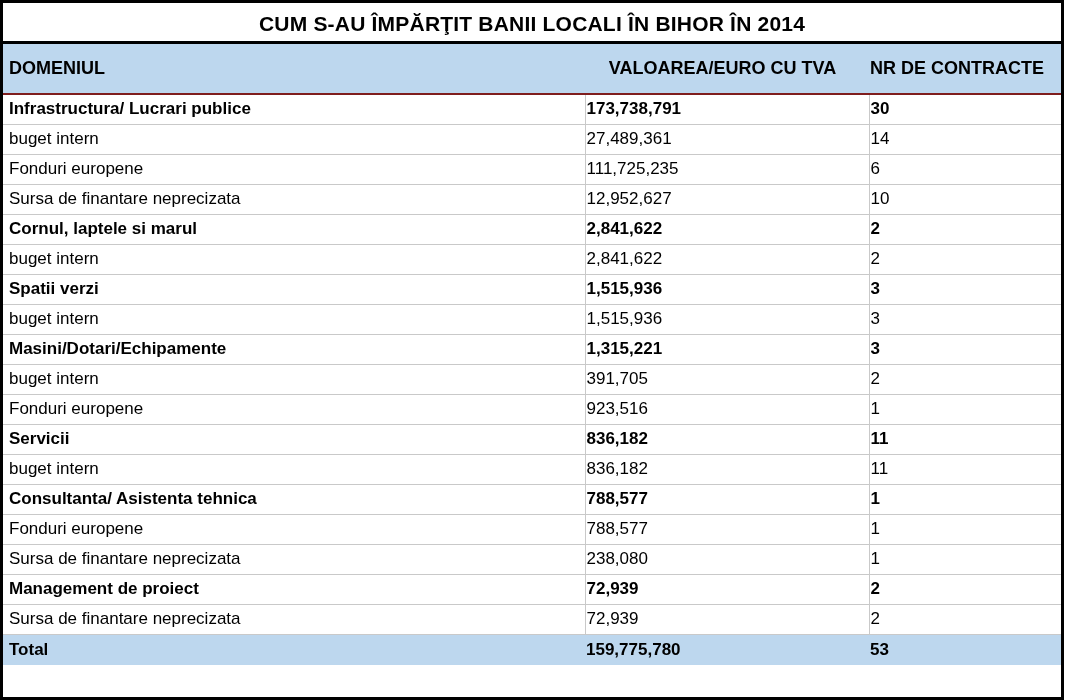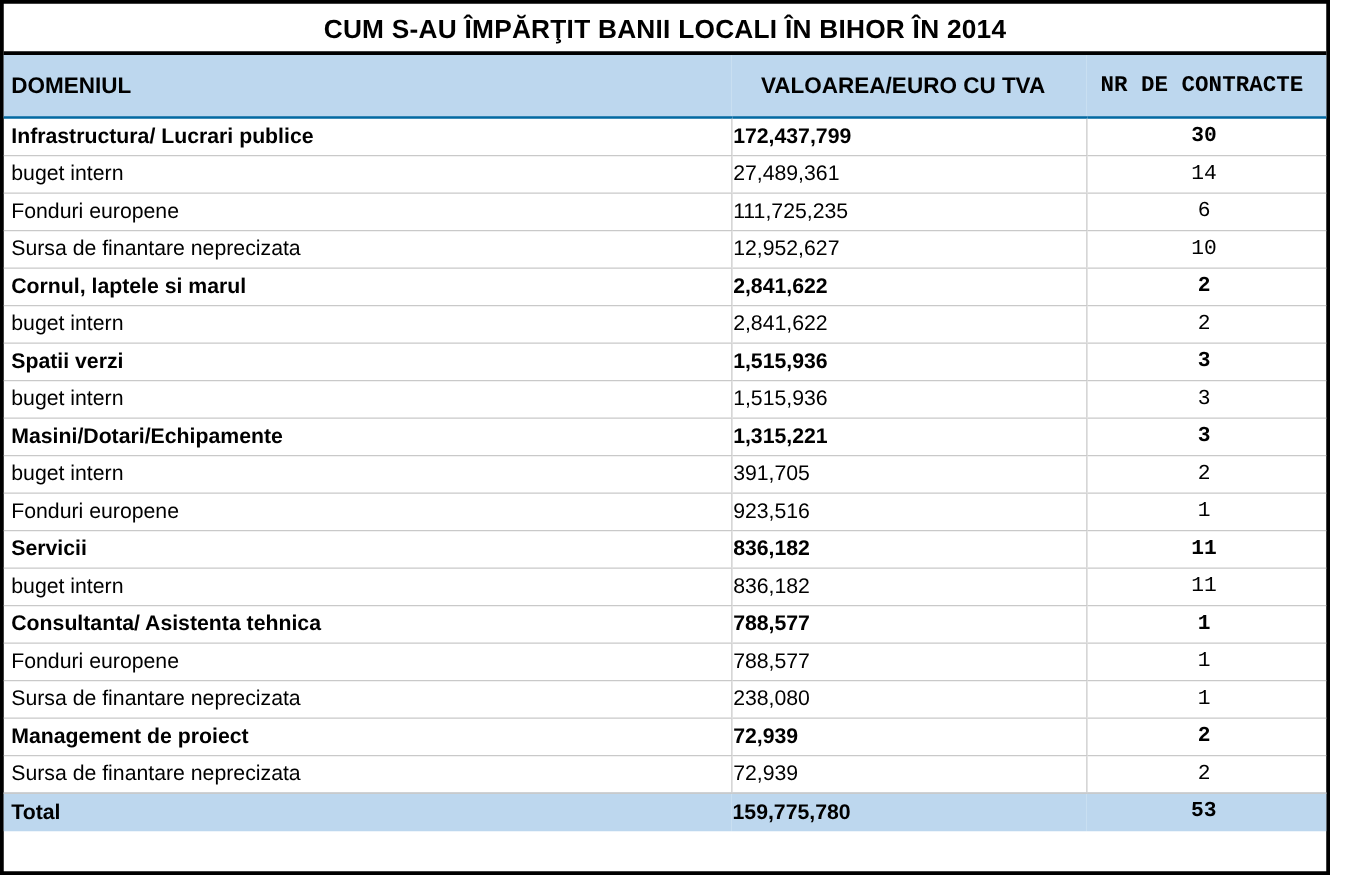--- a/index.html
+++ b/index.html
@@ -30,21 +30,21 @@
     width: 100%;
     border-collapse: collapse;
     table-layout: fixed;
   }
   thead th {
     background: #BDD7EE;
     height: 50px;
     vertical-align: middle;
     font-weight: bold;
     font-size: 18px;
-    border-bottom: 2px solid #0369a1;
+    border-bottom: 2px solid #7f1d1d;
     white-space: nowrap;
   }
   tbody td {
     height: 30px;
     font-size: 17px;
     vertical-align: middle;
     border-bottom: 1px solid #c9c9c9;
     white-space: nowrap;
     overflow: hidden;
     margin-left: 16px;
@@ -54,21 +54,21 @@
   tfoot td {
     background: #BDD7EE;
     height: 31px;
     font-size: 17px;
     font-weight: bold;
     vertical-align: middle;
     white-space: nowrap;
   }
   .c-domain { text-align: left;  padding-left: 6px;  padding-right: 4px; }
   .c-value  { padding-right: 10px; }
-  .c-contr  { text-align: center; padding-right: 5px; font-family: Liberation Mono, monospace; }
+  .c-contr  { text-align: left; padding-right: 5px; }
   th.c-value { padding-right: 10px; }
   th.c-contr { padding-right: 8px; }
 </style>
 </head>
 <body>
 
 <div class="sheet">
   <div class="title">CUM S-AU ÎMPĂRŢIT BANII LOCALI ÎN BIHOR ÎN 2014</div>
   <table>
     <colgroup>
@@ -79,21 +79,21 @@
     <thead>
       <tr>
         <th class="c-domain">DOMENIUL</th>
         <th class="c-value">VALOAREA/EURO CU TVA</th>
         <th class="c-contr">NR DE CONTRACTE</th>
       </tr>
     </thead>
     <tbody id="rows">
         <tr class="cat">
           <td class="c-domain">Infrastructura/ Lucrari publice</td>
-          <td class="c-value">172,437,799</td>
+          <td class="c-value">173,738,791</td>
           <td class="c-contr">30</td>
         </tr>
         <tr>
           <td class="c-domain">buget intern</td>
           <td class="c-value">27,489,361</td>
           <td class="c-contr">14</td>
         </tr>
         <tr>
           <td class="c-domain">Fonduri europene</td>
           <td class="c-value">111,725,235</td>

